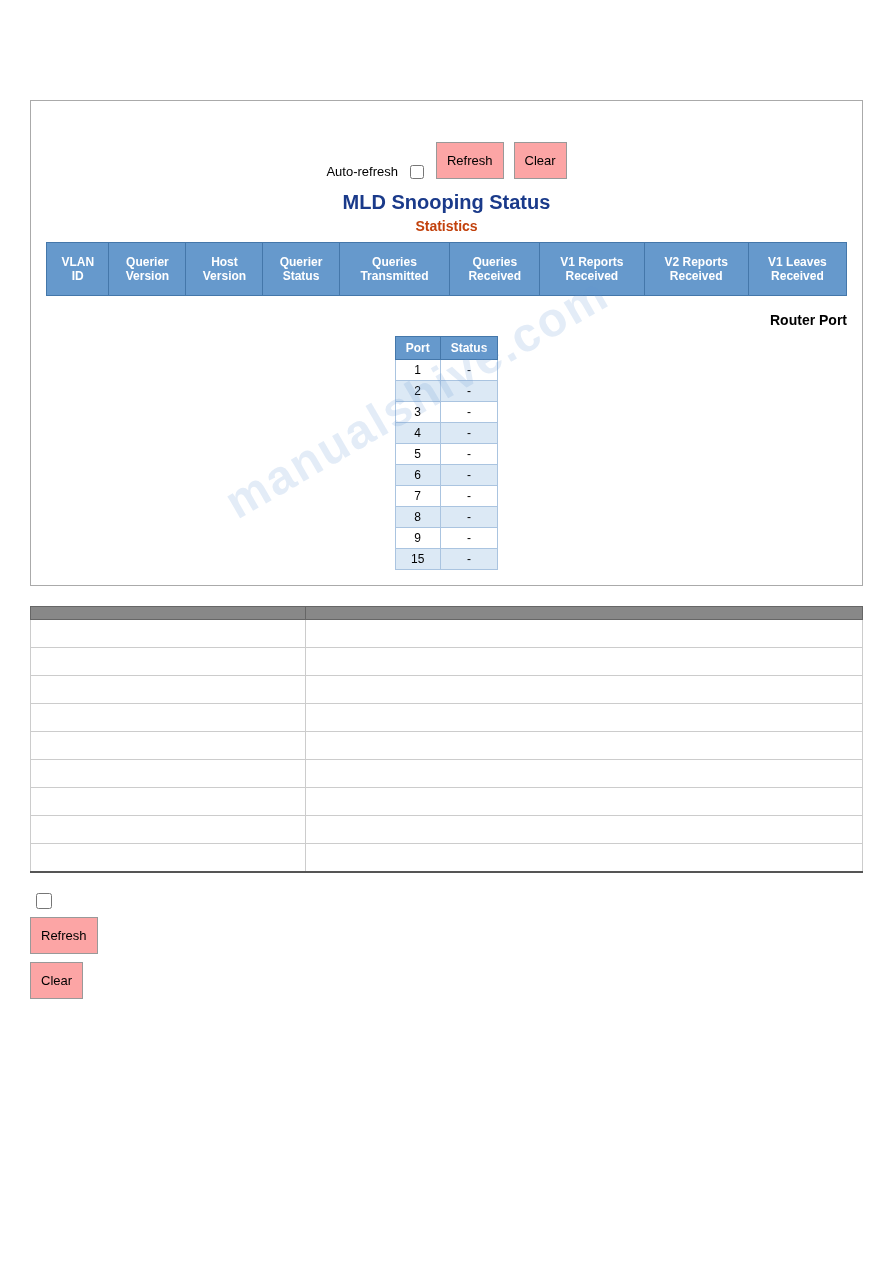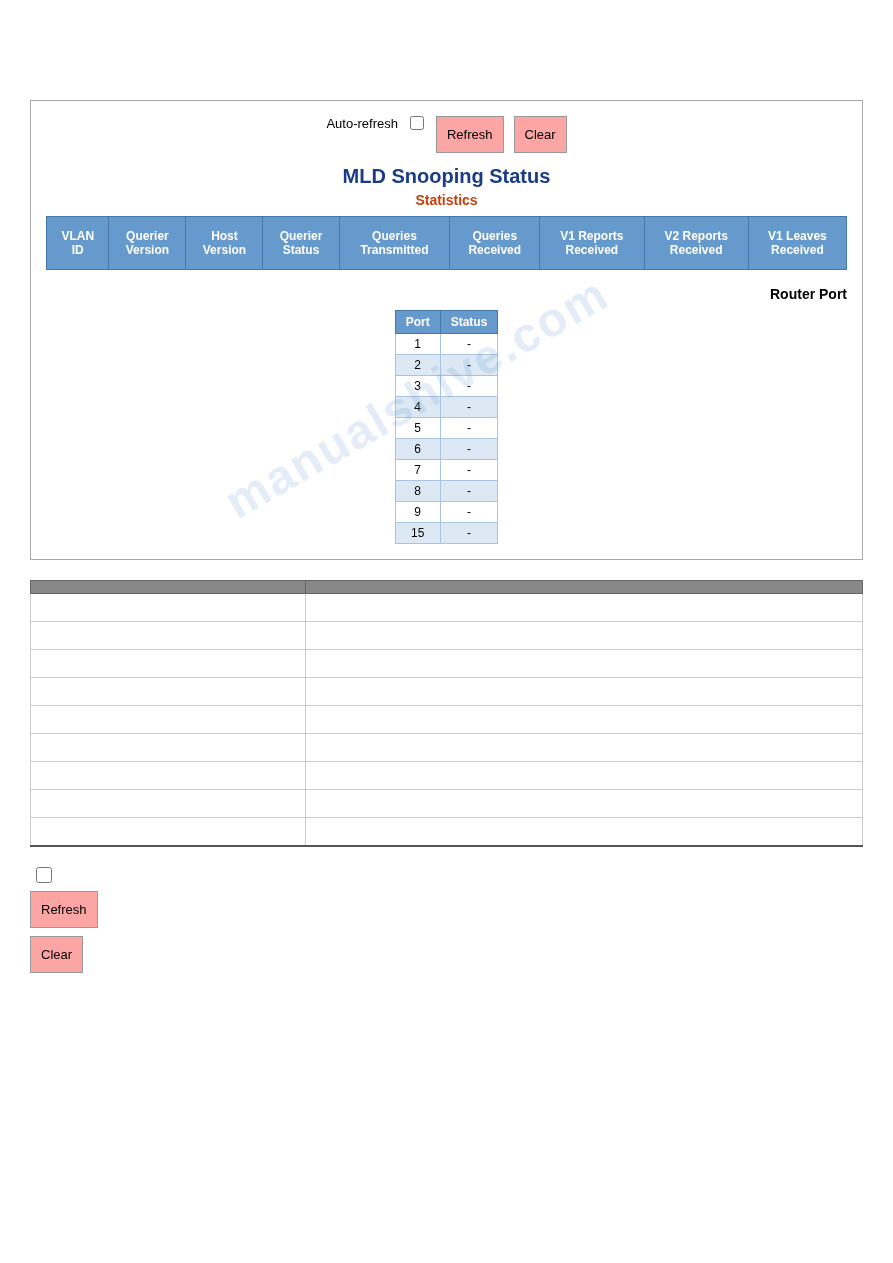--- a/index.html
+++ b/index.html
@@ -15,24 +15,25 @@
     
     .main-panel {
       border: 1px solid #aaa;
       margin: 100px 30px 20px 30px;
       padding: 15px;
       background: #fff;
     }
 
     .toolbar {
       display: flex;
-      align-items: flex-start;
+      align-items: flex-end;
       justify-content: center;
       gap: 10px;
       margin-bottom: 12px;
+      margin-top: 26px;
     }
 
     .toolbar label {
       font-size: 13px;
       color: #000;
     }
 
     .toolbar input[type="checkbox"] {
       width: 14px;
       height: 14px;

